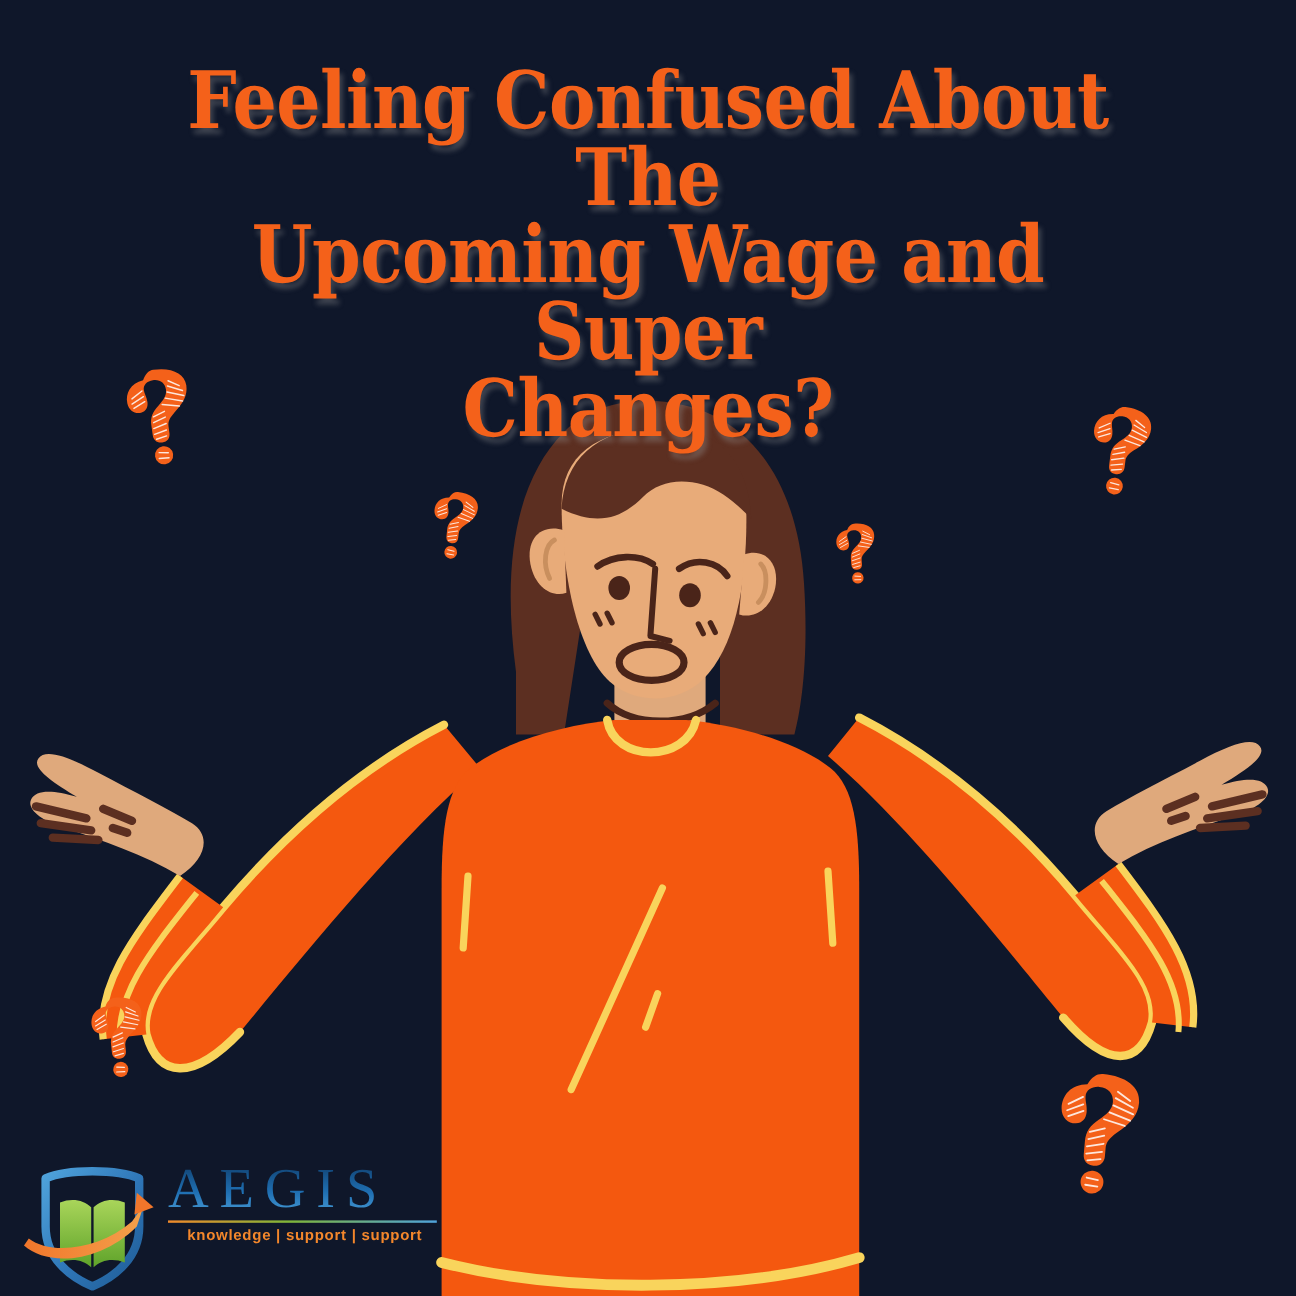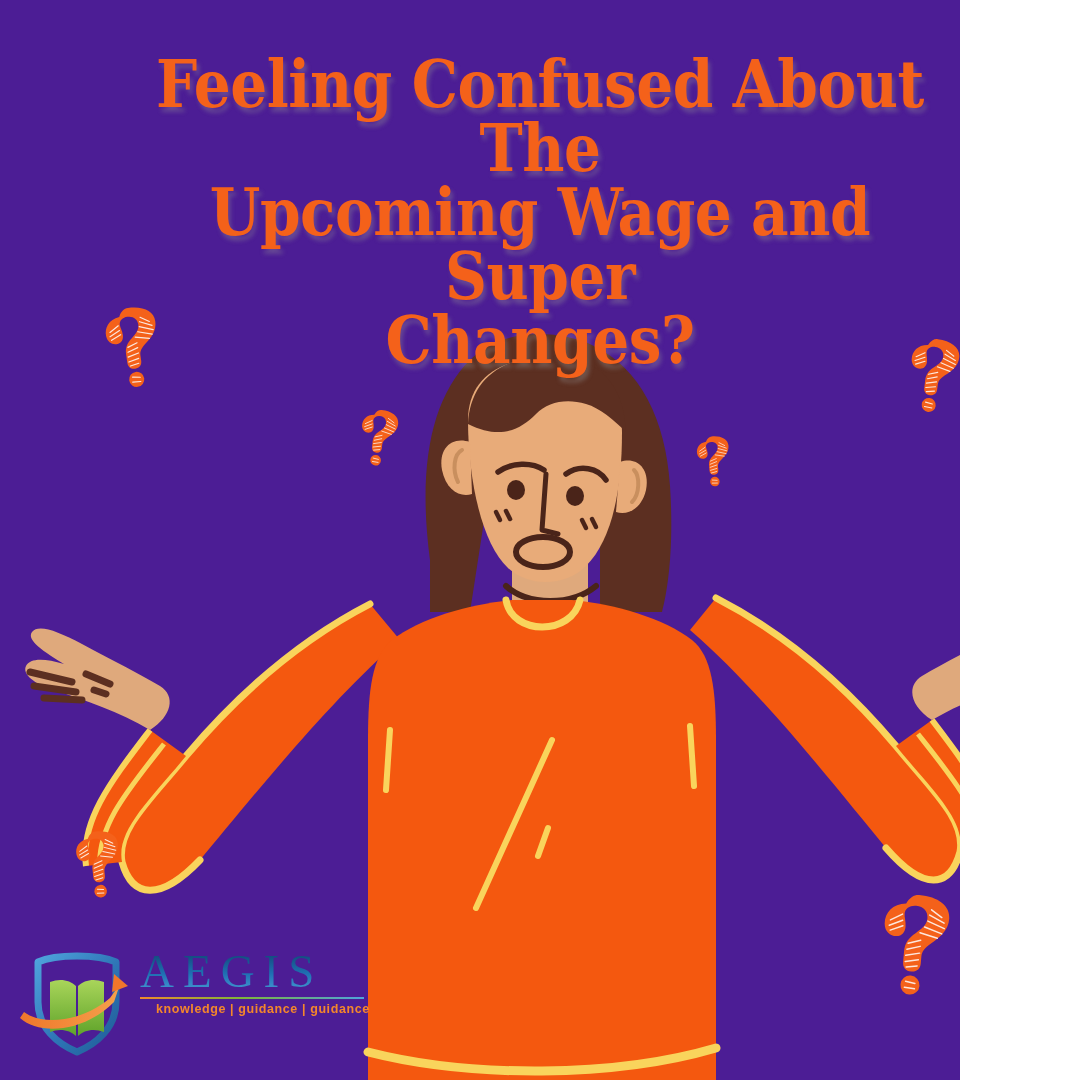--- a/index.html
+++ b/index.html
@@ -2,23 +2,23 @@
 <html><head>
 <meta charset="utf-8">
 <style>
   html, body {
     margin: 0;
     padding: 0;
     background: #ffffff;
   }
   #canvas {
     position: relative;
-    width: 960px;
+    width: 1080px;
     height: 1080px;
-    background: #4c1d95;
+    background: #0f172a;
     overflow: hidden;
     font-family: "Liberation Sans", sans-serif;
   }
 
   
   #headline {
     position: absolute;
     top: 52px;
     left: 50px;
     width: 980px;
@@ -42,21 +42,21 @@
     top: 0;
     width: 1080px;
     height: 1080px;
   }
   #illustration svg { display: block; }
 
   
   #logo {
     position: absolute;
     left: 18px;
-    top: 938px;
+    top: 958px;
     width: 350px;
     height: 122px;
   }
   .logo-mark {
     position: absolute;
     left: 0;
     top: 2px;
     width: 118px;
     height: 118px;
   }
@@ -301,17 +301,17 @@
         <path d="M32 42 C42 38 52 40 58 46 L58 96 C52 90 42 88 32 92 Z" fill="url(#bookGrad)"></path>
         <path d="M86 42 C76 38 66 40 60 46 L60 96 C66 90 76 88 86 92 Z" fill="url(#bookGrad)"></path>
 
         <path d="M2 78 C22 96 66 92 96 62 L102 44 L92 58 C64 82 24 86 6 72 Z" fill="url(#swooshGrad)"></path>
         <path d="M96 34 L110 46 L94 52 Z" fill="#F0762B"></path>
       </svg>
     </div>
     <div class="logo-text">
       <div class="logo-aegis">AEGIS</div>
       <div class="logo-rule"></div>
-      <div class="logo-tag">knowledge  |  guidance  |  guidance</div>
+      <div class="logo-tag">knowledge  |  support  |  support</div>
     </div>
   </div>
 
 </div>
 
 </body></html>

